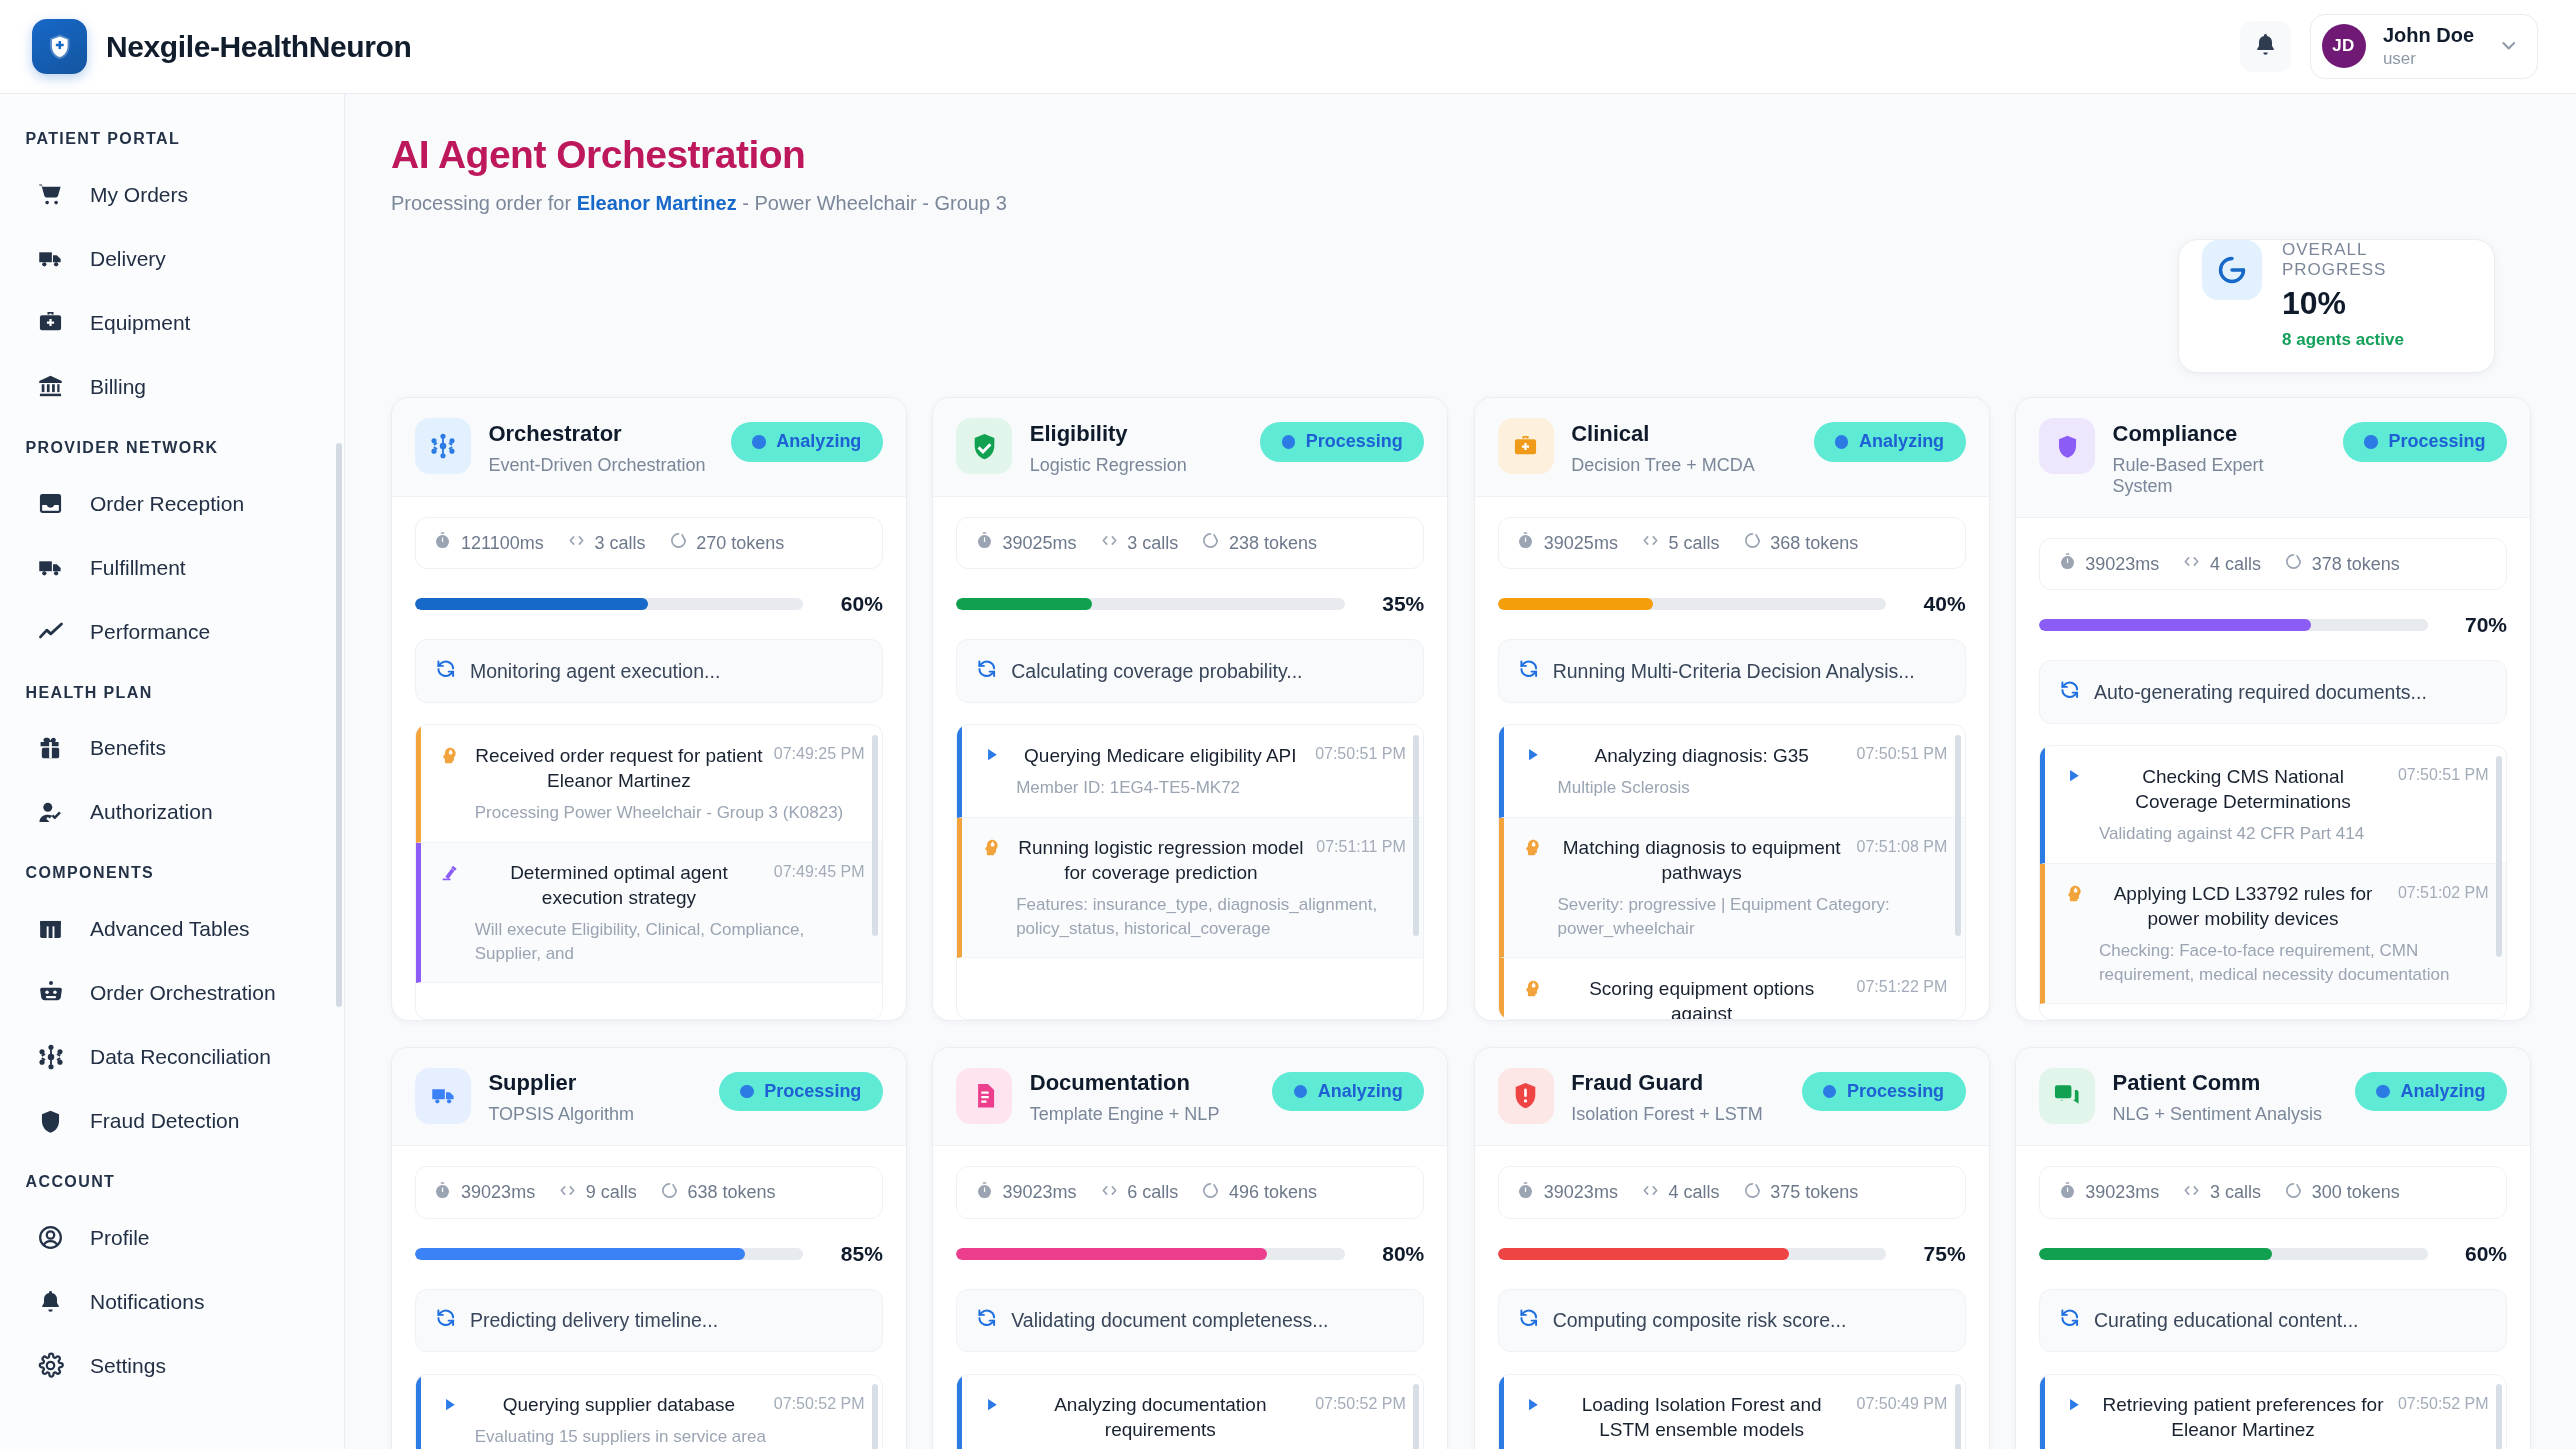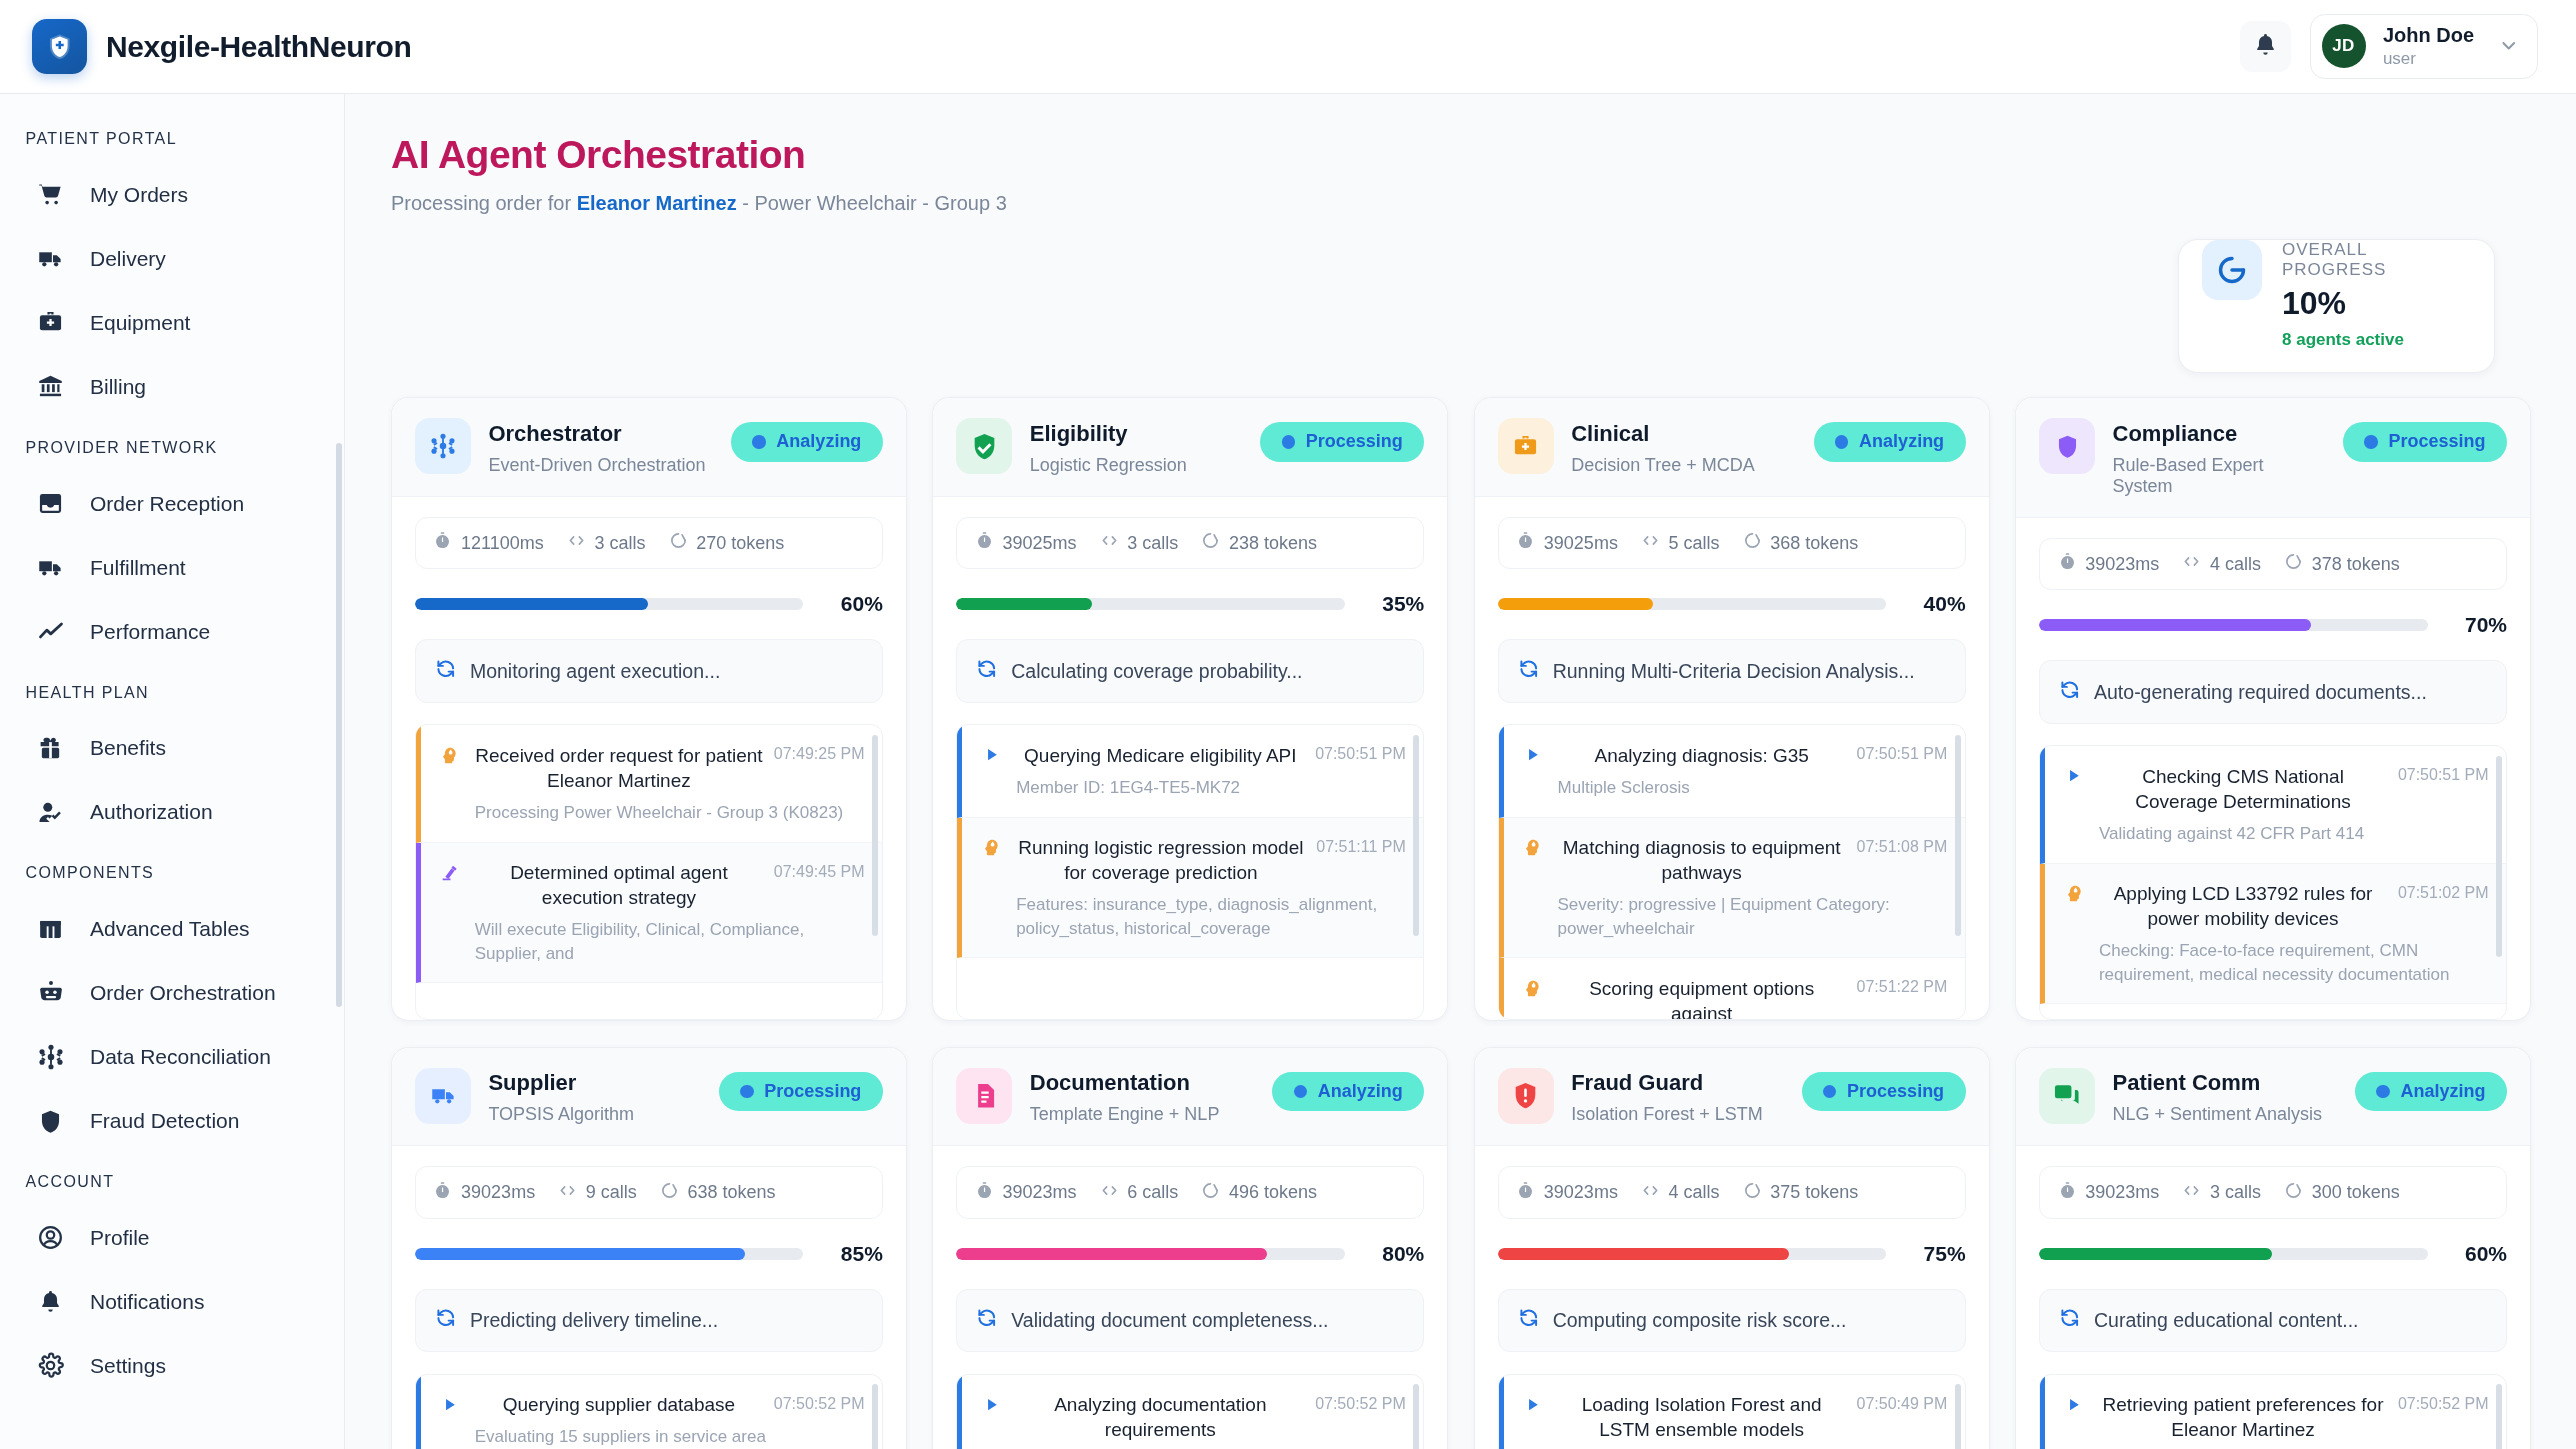--- a/index.html
+++ b/index.html
@@ -31,36 +31,36 @@
     width: 51px; height: 51px; border-radius: 12px; background: #f7f9fb;
     display: flex; align-items: center; justify-content: center; border: none; cursor: pointer;
   }
   .user-chip {
     display: flex; align-items: center; gap: 17.4px;
     background: #ffffff; border: 0.7px solid #e8ecf1; border-radius: 14.8px;
     padding: 9.4px 17.4px 9.4px 10.7px; cursor: pointer;
   }
   .avatar {
     width: 44px; height: 44px; border-radius: 50%;
-    background: #14532d; color: #fff; font-size: 17px; font-weight: 700;
+    background: #701a75; color: #fff; font-size: 17px; font-weight: 700;
     display: flex; align-items: center; justify-content: center; letter-spacing: 0.3px;
   }
   .user-meta { display: flex; flex-direction: column; gap: 1.3px; }
   .user-name { font-size: 20px; font-weight: 700; color: #111c2d; }
   .user-role { font-size: 17px; color: #8e99a8; }
   .chev { margin-left: 6.7px; }
 
   
   .sidebar {
     position: absolute; top: 94px; left: 0; width: 345px; height: 1355px;
     background: #fbfcfd; border-right: 0.7px solid #e8ecf1;
     padding: 16px 0 0 0; overflow: hidden;
   }
   .nav-section-title {
-    font-size: 16px; font-weight: 400; letter-spacing: 1.4px; color: #243248;
+    font-size: 16px; font-weight: 700; letter-spacing: 1.4px; color: #243248;
     padding: 20px 0 14.8px 25.5px;
   }
   .nav-item {
     display: flex; align-items: center; gap: 24px;
     height: 64px; padding-left: 35px; cursor: pointer; color: #243248;
   }
   .nav-icon { width: 31px; height: 31px; display: flex; align-items: center; justify-content: center; flex: none; }
   .nav-label { font-size: 21px; color: #222f44; }
   .sb-scroll {
     position: absolute; right: 2px; top: 349px; width: 6px; height: 564px;

